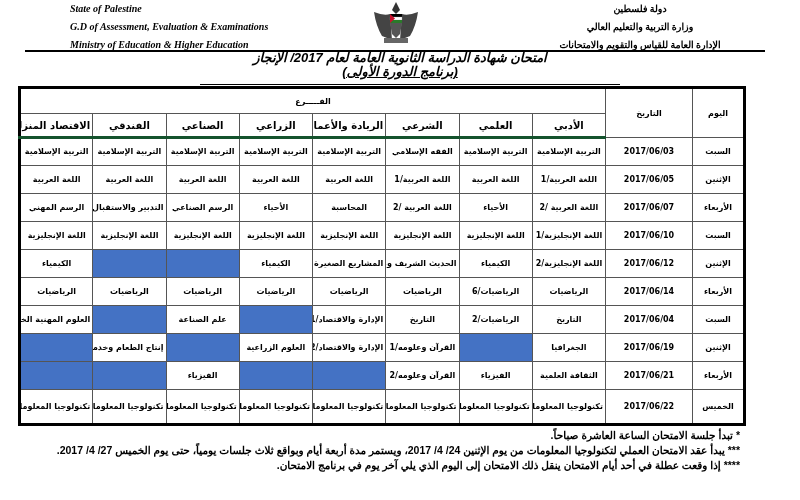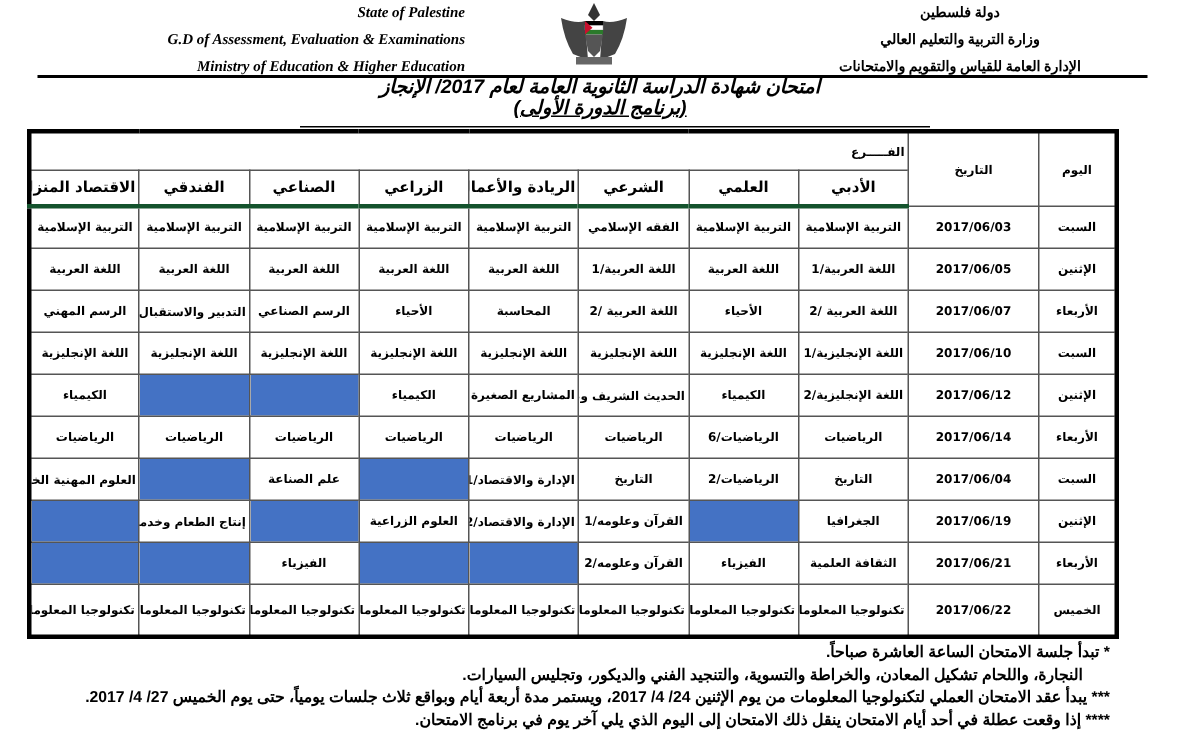--- a/index.html
+++ b/index.html
@@ -1,17 +1,17 @@
 <!DOCTYPE html>
 <html><head>
 <meta charset="utf-8">
 <style>
   html, body { margin:0; padding:0; background:#ffffff; }
   body { width:800px; height:500px; overflow:hidden; position:relative; font-family:"DejaVu Sans", sans-serif; color:#000; }
-  .hdr-left { position:absolute; left:70px; top:0; width:240px; text-align:right; font-family:"Liberation Serif", serif; font-style:italic; font-weight:bold; font-size:10px; line-height:18px; }
+  .hdr-left { position:absolute; left:70px; top:0; width:240px; text-align:left; font-family:"Liberation Serif", serif; font-style:italic; font-weight:bold; font-size:10px; line-height:18px; }
   .hdr-right { position:absolute; left:520px; top:0; width:240px; text-align:center; font-family:Liberation Serif, serif; font-weight:bold; font-size:9.5px; line-height:18px; direction:rtl; }
   .emblem { position:absolute; left:370px; top:0; width:52px; height:46px; }
   .rule { position:absolute; left:25px; width:740px; height:2px; background:#000; }
   .title { position:absolute; left:180px; top:51px; width:440px; text-align:center; direction:rtl; font-family:"Liberation Sans", sans-serif; font-weight:bold; font-size:13px; line-height:14px;font-style:italic; }
   .title .sub { text-decoration:underline; }
   table.sched { position:absolute; left:18px; top:86px; width:728px; height:340px; border-collapse:collapse; direction:rtl; border:3px solid #000; table-layout:fixed; }
   table.sched td, table.sched th { border:1px solid #555; text-align:center; vertical-align:middle; font-size:8px; font-weight:bold; padding:0 2px; overflow:hidden; white-space:nowrap; font-family:"DejaVu Sans", sans-serif; }
   table.sched tr.colhdr th { border-bottom:3px solid #14532d; font-size:10px; }
   th.day, td.day { width:46px; font-size:9.5px; }
   th.date, td.date { width:82px; font-family:"Liberation Serif", serif; font-size:11.5px; }
@@ -59,21 +59,21 @@
   <div class="sub">(برنامج الدورة الأولى)</div>
 </div>
 
 <div class="rule" style="top:84px; height:1px; left:200px; width:420px;"></div>
 
 <table class="sched" id="sched">
   <thead>
     <tr style="height:26px;">
       <th class="day" rowspan="2">اليوم</th>
       <th class="date" rowspan="2">التاريخ</th>
-      <th class="branch-group" colspan="8" style="text-align:right; ">الفـــــرع</th>
+      <th class="branch-group" colspan="8" style="">الفـــــرع</th>
     </tr>
     <tr class="colhdr" style="height:24px;" id="branch-row">
         <th>الأدبي</th>
         <th>العلمي</th>
         <th>الشرعي</th>
         <th>الريادة والأعمال</th>
         <th>الزراعي</th>
         <th>الصناعي</th>
         <th>الفندقي</th>
         <th>الاقتصاد المنزلي</th>
@@ -198,16 +198,15 @@
         <td class="two">تكنولوجيا المعلومات/ الامتحان النظري</td>
         <td class="two">تكنولوجيا المعلومات/ الامتحان النظري</td>
         <td class="two">تكنولوجيا المعلومات/ الامتحان النظري</td>
         <td class="two">تكنولوجيا المعلومات/ الامتحان النظري</td>
       </tr>
     </tbody>
 </table>
 
 <div class="notes">
   <p>* تبدأ جلسة الامتحان الساعة العاشرة صباحاً.</p>
-  <p class="indent">النجارة، واللحام تشكيل المعادن، والخراطة والتسوية، والتنجيد الفني والديكور، وتجليس السيارات.</p>
   <p>*** يبدأ عقد الامتحان العملي لتكنولوجيا المعلومات من يوم الإثنين 24/ 4/ 2017، ويستمر مدة أربعة أيام وبواقع ثلاث جلسات يومياً، حتى يوم الخميس 27/ 4/ 2017.</p>
   <p>**** إذا وقعت عطلة في أحد أيام الامتحان ينقل ذلك الامتحان إلى اليوم الذي يلي آخر يوم في برنامج الامتحان.</p>
 </div>
 
 </body></html>

